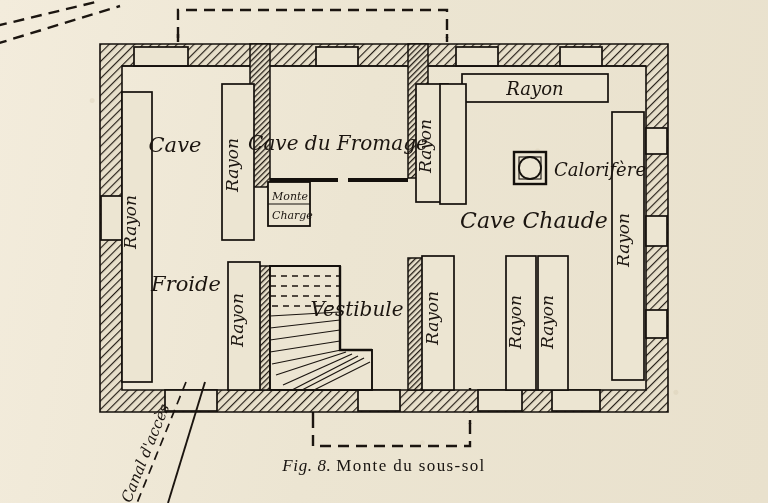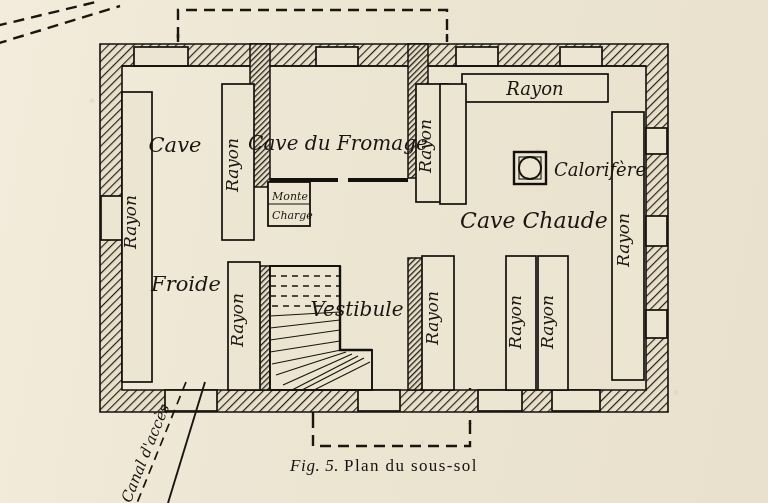--- a/index.html
+++ b/index.html
@@ -226,16 +226,16 @@
 
       <text class="hand" x="553" y="322" font-size="17" text-anchor="middle" transform="rotate(-90 553 322)">Rayon</text>
 
       <text class="hand" x="629" y="240" font-size="17" text-anchor="middle" transform="rotate(-90 629 240)">Rayon</text>
 
       <text class="hand" x="150" y="455" font-size="15" text-anchor="middle" transform="rotate(-68 150 455)">Canal d'accès</text>
     </g>
   </svg>
 
   <div class="caption">
-    <span class="fig">Fig. 5.</span>
-    <span class="txt">Plan du sous-sol</span>
+    <span class="fig">Fig. 8.</span>
+    <span class="txt">Monte du sous-sol</span>
   </div>
 </div>
 
 </body></html>

